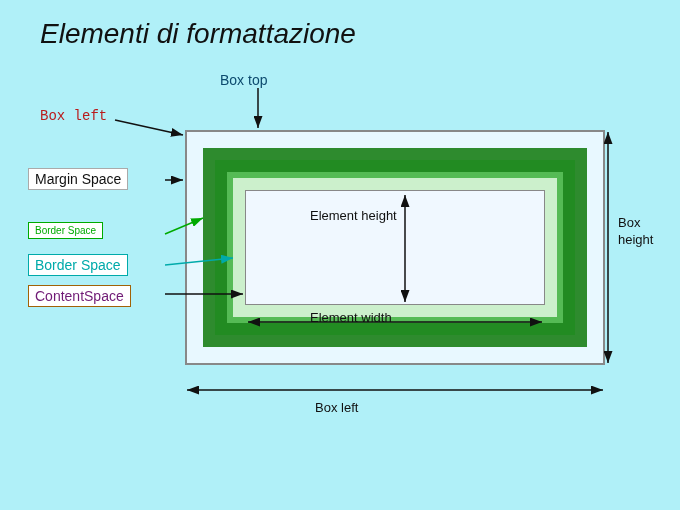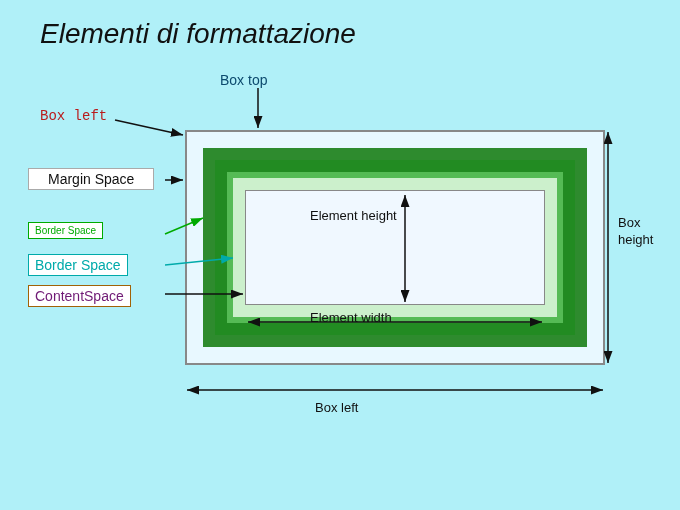--- a/index.html
+++ b/index.html
@@ -40,21 +40,21 @@
     }
 
     .label-margin {
       position: absolute;
       top: 168px;
       left: 28px;
       font-size: 14px;
       color: #111;
       background: white;
       border: 1px solid #aaa;
-      padding: 2px 19px;
+      padding: 2px 6px;
     }
 
     .label-border {
       position: absolute;
       top: 222px;
       left: 28px;
       font-size: 10px;
       color: #00aa00;
       background: white;
       border: 1px solid #00aa00;

